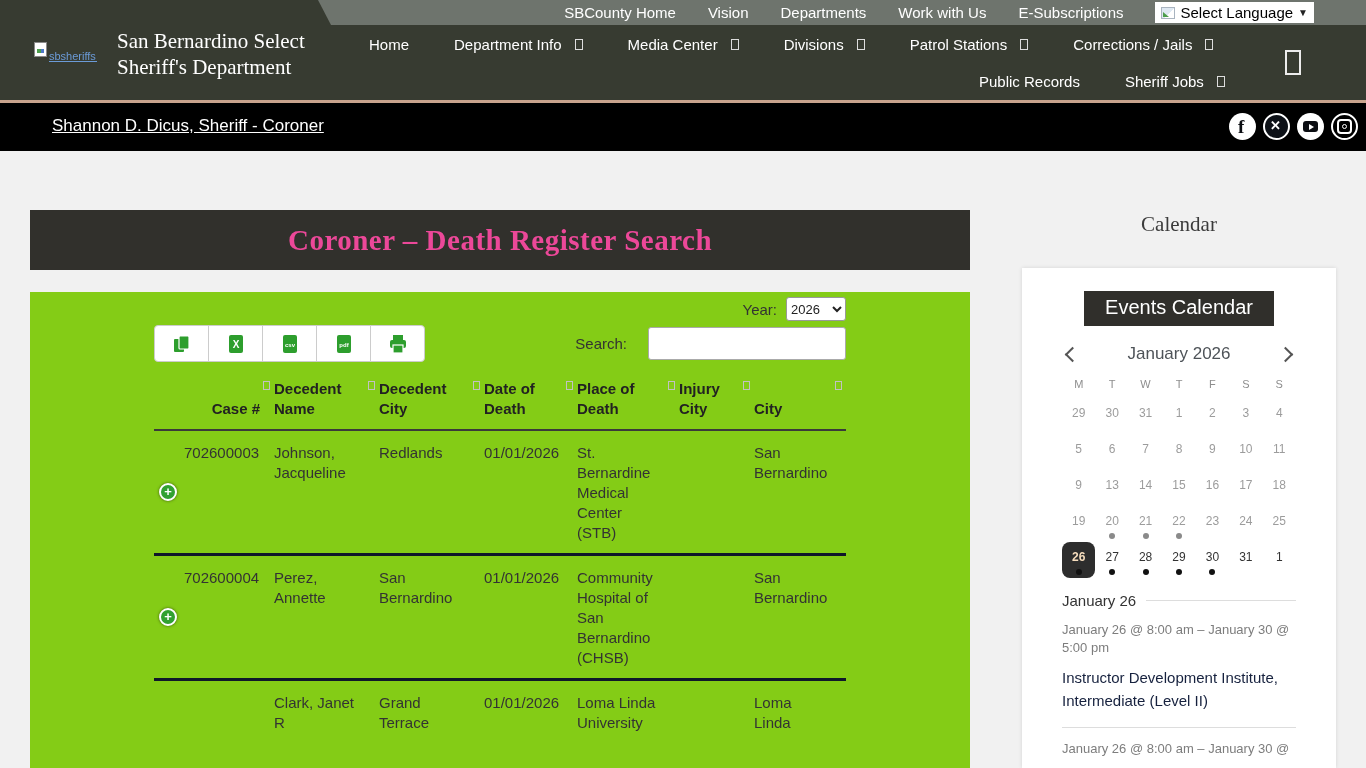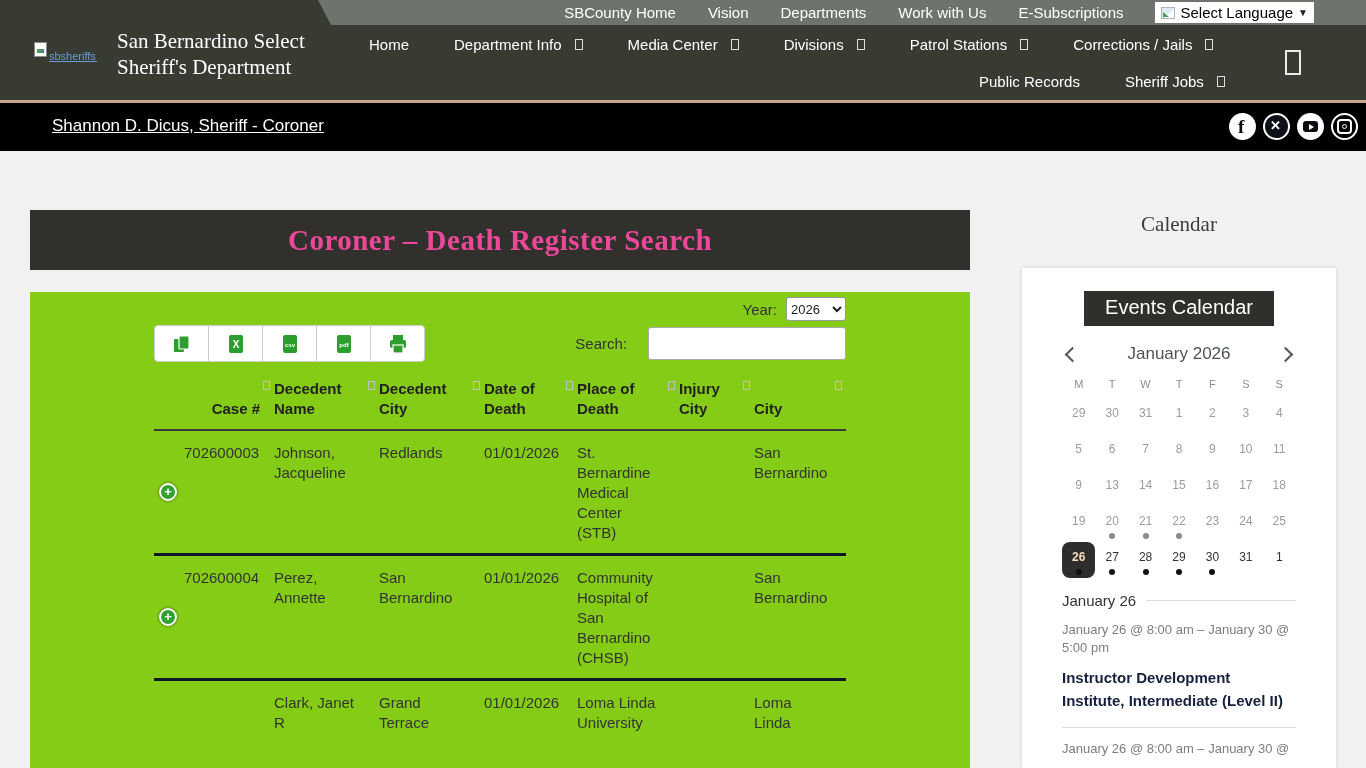--- a/index.html
+++ b/index.html
@@ -116,21 +116,21 @@
           color:#333; cursor:pointer; }
   .dc.muted { color:#9c9c9c; }
   .dc.selected { background:#2d2d2d; border-radius:8px; color:#f6ddbd; font-weight:bold; }
   .dot { position:absolute; left:50%; margin-left:-3px; bottom:3px; width:6px; height:6px; border-radius:50%; }
   .dot-gray { background:#8a8a8a; }
   .dot-black { background:#111; }
   .ev-sec { display:flex; align-items:center; gap:10px; margin-top:14px; }
   .ev-sec .lbl { font-size:15px; color:#333; white-space:nowrap; }
   .ev-sec .rule { flex:1; border-top:1px solid #ddd; }
   .ev-time { font-size:13px; color:#7d7d7d; line-height:18px; margin-top:12px; }
-  .ev-title { font-size:15px; font-weight:bold; color:#16213e; line-height:23px; margin-top:9px; cursor:pointer; }
+  .ev-title { font-size:15px; font-weight:normal; color:#16213e; line-height:23px; margin-top:9px; cursor:pointer; }
   .ev-div { border-top:1px solid #ddd; margin-top:15px; }
 </style>
 </head>
 <body>
 
 <div class="page">
 
   <header class="site-header">
     <div class="utilbar">
       <a>SBCounty Home</a>

